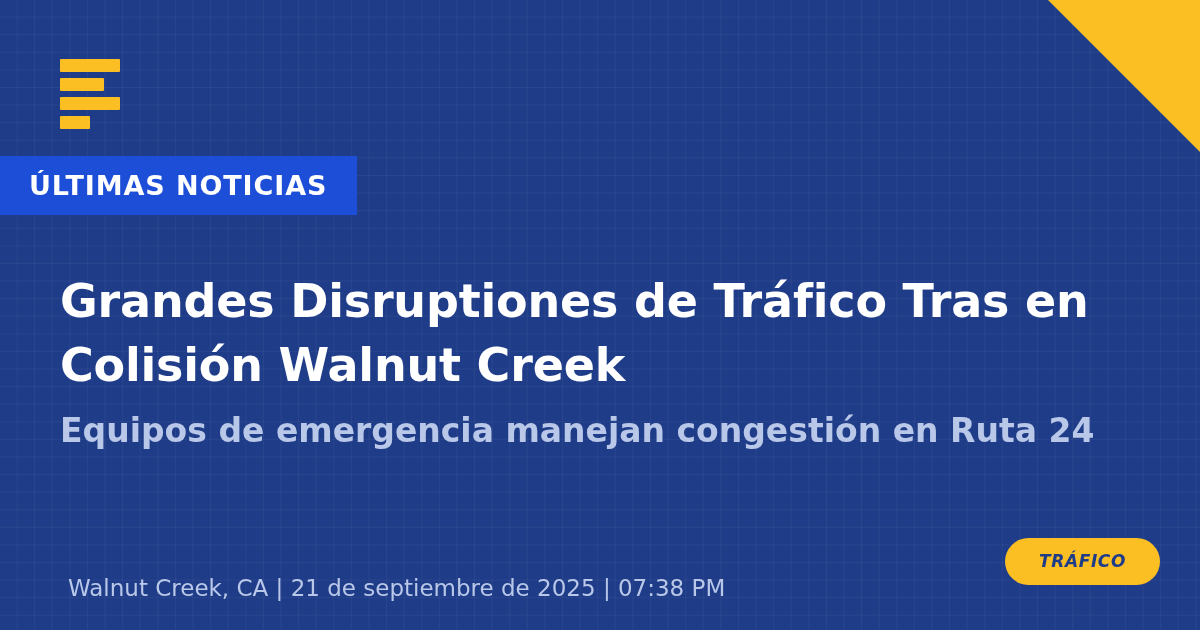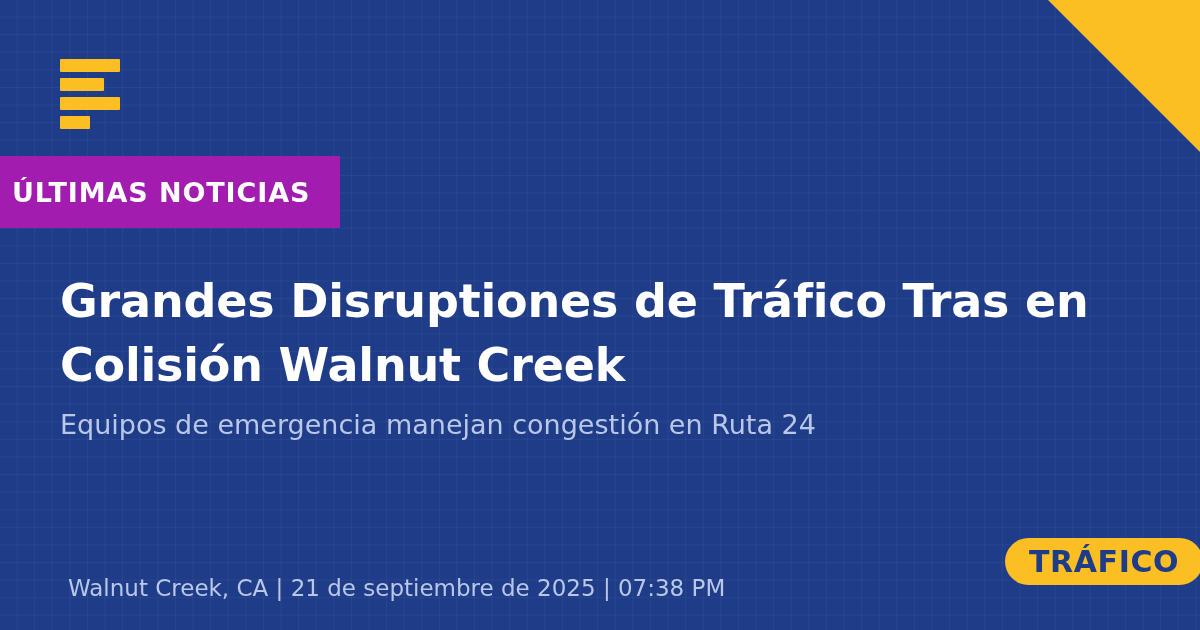--- a/index.html
+++ b/index.html
@@ -61,25 +61,25 @@
   .logo-bar.w1 { width: 60px; }
   .logo-bar.w2 { width: 44px; }
   .logo-bar.w3 { width: 60px; }
   .logo-bar.w4 { width: 30px; }
 
   
   .breaking-banner {
     position: absolute;
     left: 0;
     top: 156px;
-    height: 72px;
-    background-color: #a21caf;
+    height: 59px;
+    background-color: #1d4ed8;
     display: flex;
     align-items: center;
-    padding: 0 30px 0 12px;
+    padding: 0 30px 0 29px;
   }
   .breaking-banner-label {
     color: #ffffff;
     font-size: 27px;
     font-weight: bold;
     letter-spacing: 0.9px;
     line-height: 1;
     white-space: nowrap;
   }
 
@@ -96,22 +96,22 @@
     letter-spacing: -0.2px;
   }
 
   
   .subtitle {
     position: absolute;
     left: 60px;
     top: 381px;
     width: 1060px;
     color: #b9c7e8;
-    font-size: 27px;
-    font-weight: normal;
+    font-size: 33px;
+    font-weight: bold;
     line-height: 34px;
   }
 
   
   .meta-line {
     position: absolute;
     left: 60px;
     top: 573px;
     color: #b9c7e8;
     font-size: 23px;
@@ -131,25 +131,26 @@
     box-sizing: border-box;
     background-color: #fbbf24;
     border-radius: 24px;
     display: flex;
     align-items: center;
     justify-content: center;
     padding: 0 24px;
   }
   .category-badge-label {
     color: #1f3c88;
-    font-size: 30px;
+    font-size: 17px;
     font-weight: bold;
     letter-spacing: 0.6px;
     line-height: 1;
     white-space: nowrap;
+    font-style: italic;
   }
 </style>
 </head>
 <body>
 
 <div class="card">
 
   <div class="grid-overlay"></div>
 
   <div class="corner-triangle"></div>

